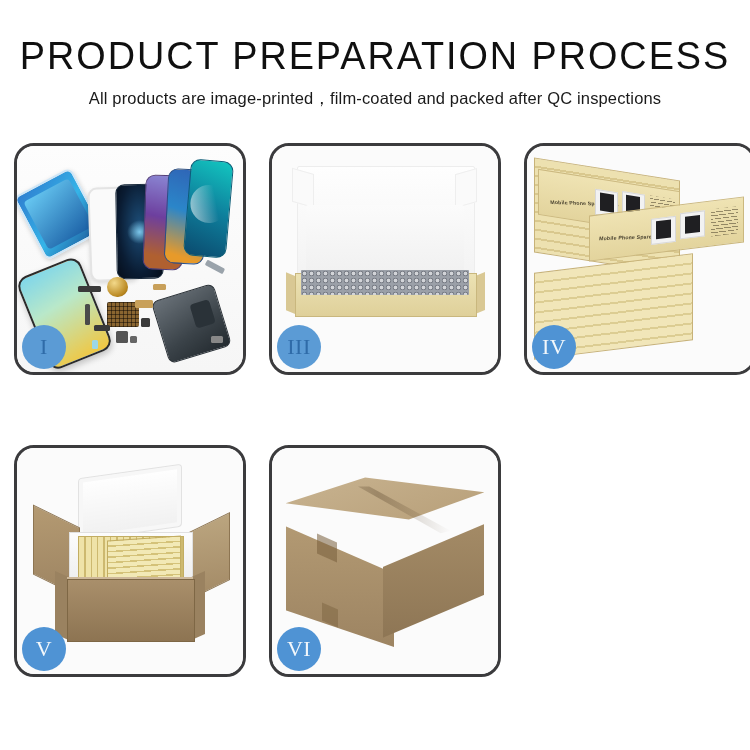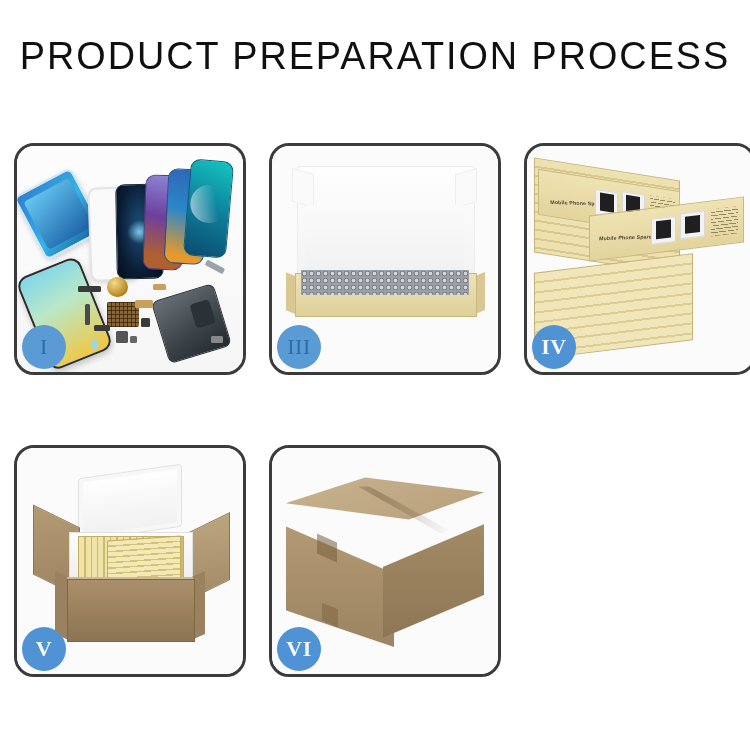--- a/index.html
+++ b/index.html
@@ -64,21 +64,21 @@
     width:44px;height:44px;
     border-radius:50%;
     display:flex;align-items:center;justify-content:center;
     font-family:"Liberation Serif","DejaVu Serif",serif;
     font-size:22px;
     line-height:1;
     z-index:20;
     letter-spacing:0.5px;
   }
   .badge.light{background:#5b9bd5;color:#2f6ba8;}
-  .badge.solid{background:#4f93d4;color:#f2f7fb;font-weight:bold;}
+  .badge.solid{background:#4f93d4;color:#f2f7fb;}
 
   
   
   
   .p1{background:linear-gradient(#fdfdfd,#f6f6f6);}
   .ph{position:absolute;border-radius:6px;}
   .p1 .scr-a{ 
     left:4%;top:14%;width:27%;height:30%;
     background:linear-gradient(150deg,#2f7fd0,#35b4e8 55%,#1d5c9c);
     transform:rotate(-28deg);
@@ -378,20 +378,21 @@
     background:rgba(120,95,60,.45);transform:skewY(24deg);
   }
 </style>
 </head>
 <body>
 
 <div class="page">
 
   <div class="header">
     <div class="title">PRODUCT PREPARATION PROCESS</div>
+    <div class="subtitle">All products are image-printed，film-coated and packed after QC inspections</div>
   </div>
 
   <div class="grid">
 
     <div class="panel">
       <div class="photo p1">
         <div class="ph scr-a"></div>
         <div class="ph scr-b"></div>
         <div class="ph scr-c"></div>
         <div class="ph scr-d"></div>

